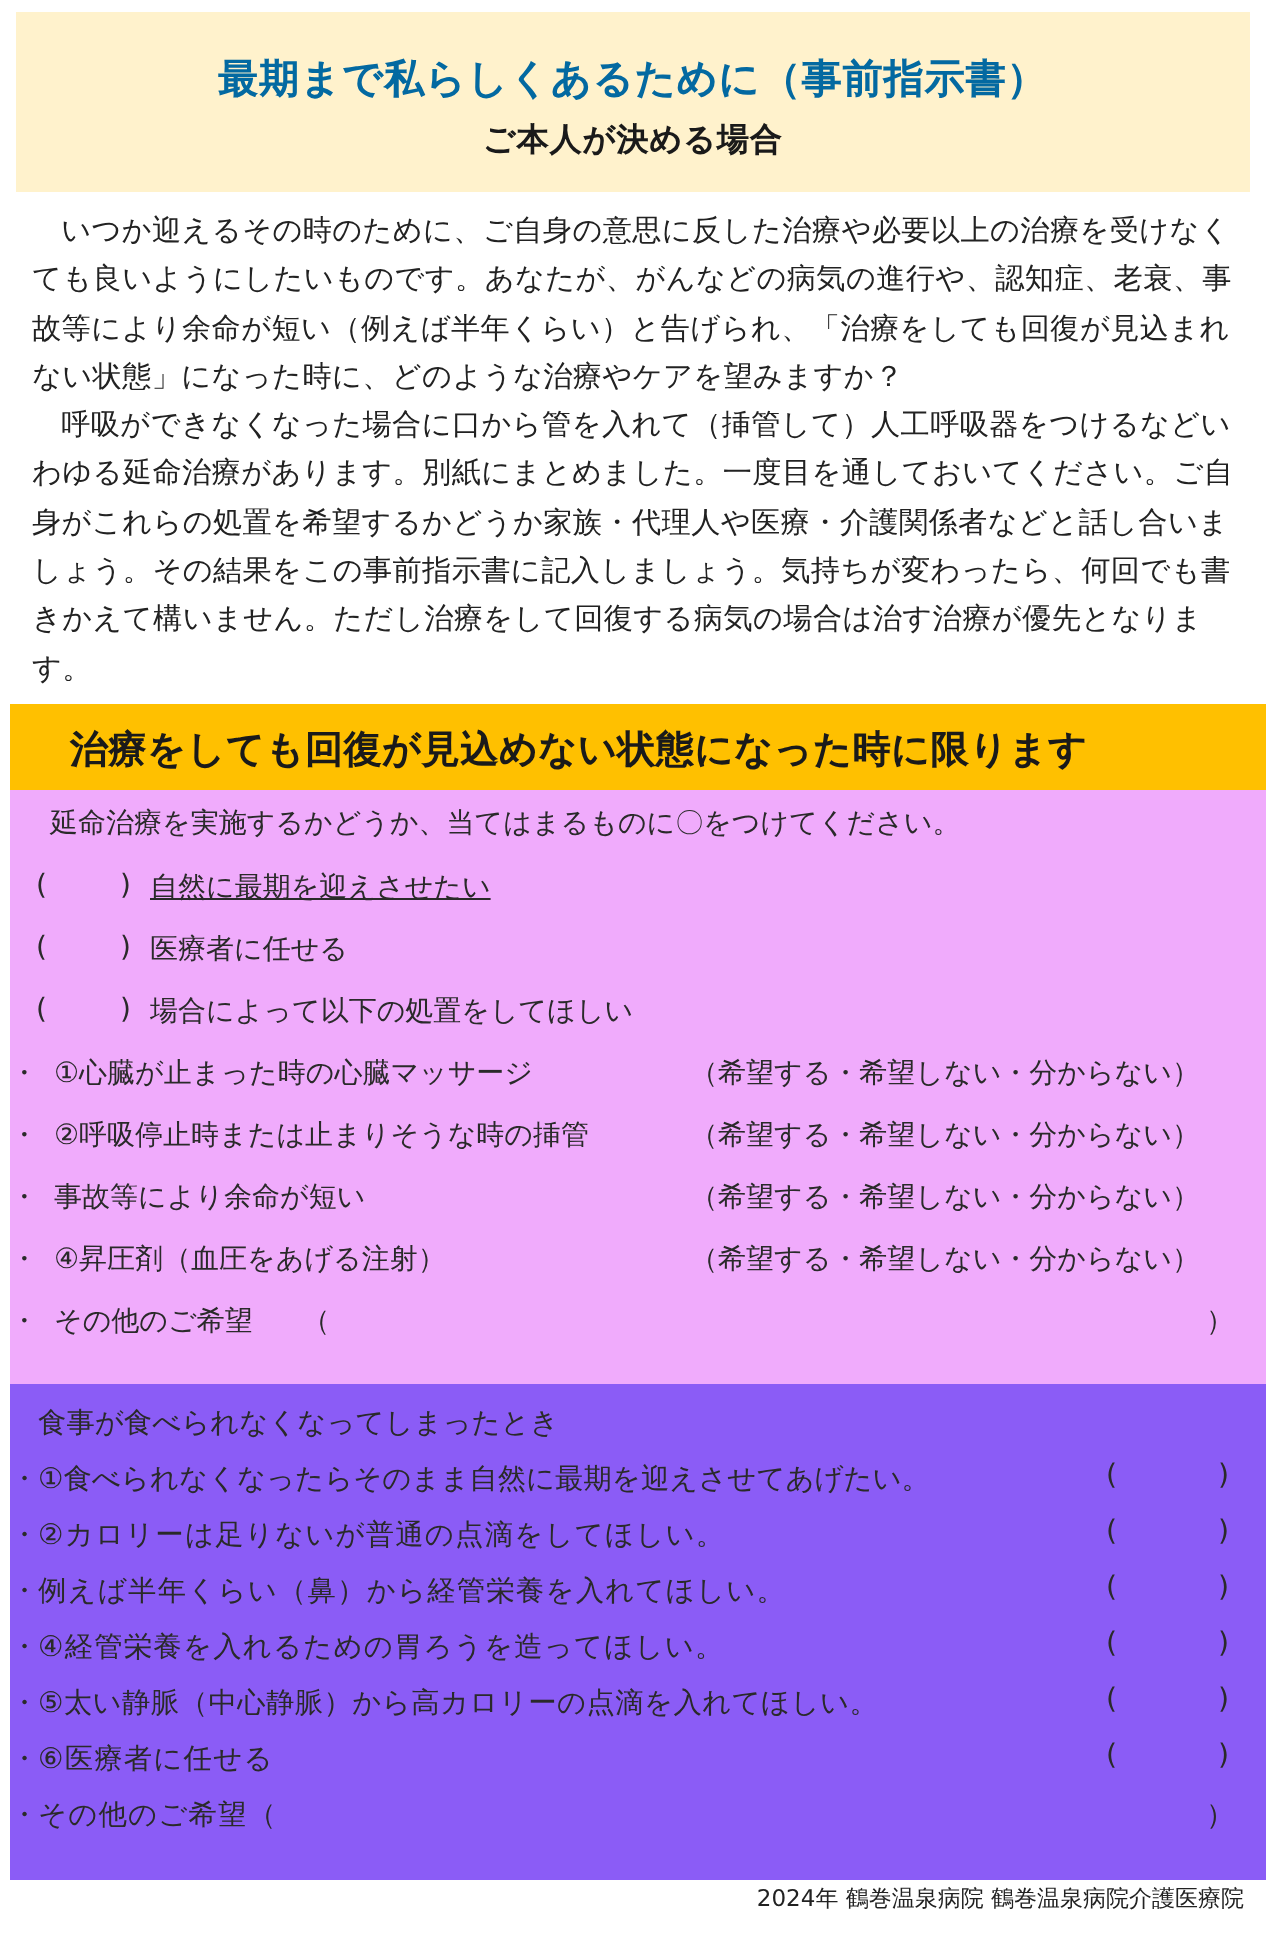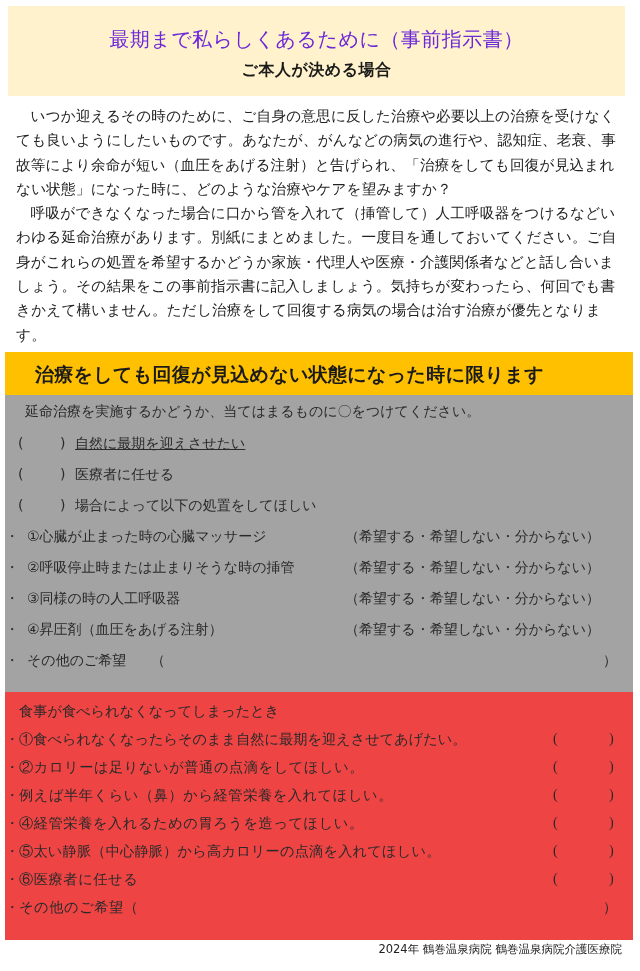--- a/index.html
+++ b/index.html
@@ -4,58 +4,58 @@
 <style>
   html, body { margin: 0; padding: 0; }
   body {
     width: 640px; height: 971px; background: #ffffff; position: relative; overflow: hidden;
     font-family: "DejaVu Sans", "Liberation Sans", sans-serif; color: #222;
   }
   .header {
     position: absolute; left: 8px; top: 6px; width: 617px; height: 90px;
     background: #FFF2CC; text-align: center;
   }
-  .header .t1 { position: absolute; left: 0; right: 0; top: 20px; font-size: 20px; font-weight: normal; letter-spacing: 0.5px; color: #6d28d9; }
+  .header .t1 { position: absolute; left: 0; right: 0; top: 20px; font-size: 20px; font-weight: bold; letter-spacing: 0.5px; color: #0369a1; }
   .header .t2 { position: absolute; left: 0; right: 0; top: 54px; font-size: 16px; font-weight: bold; letter-spacing: 0.5px; color: #1a1a1a; }
 
   .intro { position: absolute; left: 16px; top: 104px; width: 612px; }
   .intro p { margin: 0; font-size: 14.6px; line-height: 24.3px; text-indent: 1em; color: #222; letter-spacing: 0.2px; }
 
   .banner {
     position: absolute; left: 5px; top: 352px; width: 628px; height: 43px;
     background: #FFC000;
   }
   .banner span { position: absolute; left: 30px; top: 10px; font-size: 19px; font-weight: bold; color: #1a1a1a; letter-spacing: 0.3px; }
 
   .peach {
-    position: absolute; left: 5px; top: 395px; width: 628px; height: 297px; background: #a3a3a3;
+    position: absolute; left: 5px; top: 395px; width: 628px; height: 297px; background: #f0abfc;
   }
   .peach .line { position: absolute; font-size: 14px; color: #2a2a2a; white-space: nowrap; }
   .peach .paren { position: absolute; font-size: 14px; color: #2a2a2a; }
 
   .blue {
-    position: absolute; left: 5px; top: 692px; width: 628px; height: 248px; background: #ef4444; font-family: Liberation Serif, serif;
+    position: absolute; left: 5px; top: 692px; width: 628px; height: 248px; background: #8b5cf6;
   }
   .blue .line { position: absolute; font-size: 14.2px; color: #2a2a2a; white-space: nowrap; letter-spacing: 0.6px; }
   .blue .paren { position: absolute; font-size: 14.2px; color: #2a2a2a; }
 
   .footer { position: absolute; right: 18px; top: 942px; font-size: 11.5px; color: #222; white-space: nowrap; }
 
   .input-slot { display: inline-block; }
 </style>
 </head>
 <body>
 
 <div class="header">
   <div class="t1">最期まで私らしくあるために（事前指示書）</div>
   <div class="t2">ご本人が決める場合</div>
 </div>
 
 <div class="intro">
-  <p>いつか迎えるその時のために、ご自身の意思に反した治療や必要以上の治療を受けなくても良いようにしたいものです。あなたが、がんなどの病気の進行や、認知症、老衰、事故等により余命が短い（血圧をあげる注射）と告げられ、「治療をしても回復が見込まれない状態」になった時に、どのような治療やケアを望みますか？</p>
+  <p>いつか迎えるその時のために、ご自身の意思に反した治療や必要以上の治療を受けなくても良いようにしたいものです。あなたが、がんなどの病気の進行や、認知症、老衰、事故等により余命が短い（例えば半年くらい）と告げられ、「治療をしても回復が見込まれない状態」になった時に、どのような治療やケアを望みますか？</p>
   <p>呼吸ができなくなった場合に口から管を入れて（挿管して）人工呼吸器をつけるなどいわゆる延命治療があります。別紙にまとめました。一度目を通しておいてください。ご自身がこれらの処置を希望するかどうか家族・代理人や医療・介護関係者などと話し合いましょう。その結果をこの事前指示書に記入しましょう。気持ちが変わったら、何回でも書きかえて構いません。ただし治療をして回復する病気の場合は治す治療が優先となります。</p>
 </div>
 
 <div class="banner">
   <span>治療をしても回復が見込めない状態になった時に限ります</span>
 </div>
 
 <div class="peach">
   <div class="line" style="left:20px; top:8px; font-size:14px;">延命治療を実施するかどうか、当てはまるものに〇をつけてください。</div>
 
@@ -80,21 +80,21 @@
     <span class="line" style="left:22px; top:133px;">①心臓が止まった時の心臓マッサージ</span>
     <span class="line" style="left:340px; top:133px;">（希望する・希望しない・分からない）</span>
   </div>
   <div>
     <span class="line" style="left:0px; top:164px;">・</span>
     <span class="line" style="left:22px; top:164px;">②呼吸停止時または止まりそうな時の挿管</span>
     <span class="line" style="left:340px; top:164px;">（希望する・希望しない・分からない）</span>
   </div>
   <div>
     <span class="line" style="left:0px; top:195px;">・</span>
-    <span class="line" style="left:22px; top:195px;">③同様の時の人工呼吸器</span>
+    <span class="line" style="left:22px; top:195px;">事故等により余命が短い</span>
     <span class="line" style="left:340px; top:195px;">（希望する・希望しない・分からない）</span>
   </div>
   <div>
     <span class="line" style="left:0px; top:226px;">・</span>
     <span class="line" style="left:22px; top:226px;">④昇圧剤（血圧をあげる注射）</span>
     <span class="line" style="left:340px; top:226px;">（希望する・希望しない・分からない）</span>
   </div>
 
   <div>
     <span class="line" style="left:0px; top:257px;">・</span>

